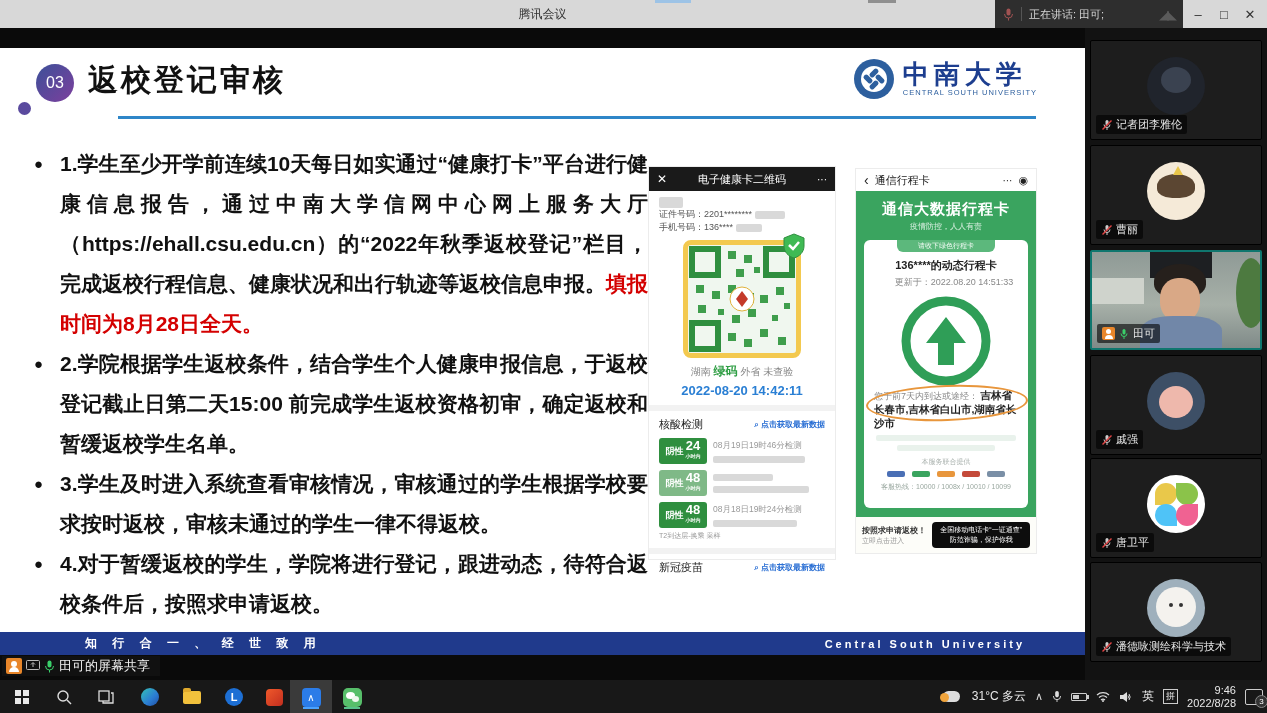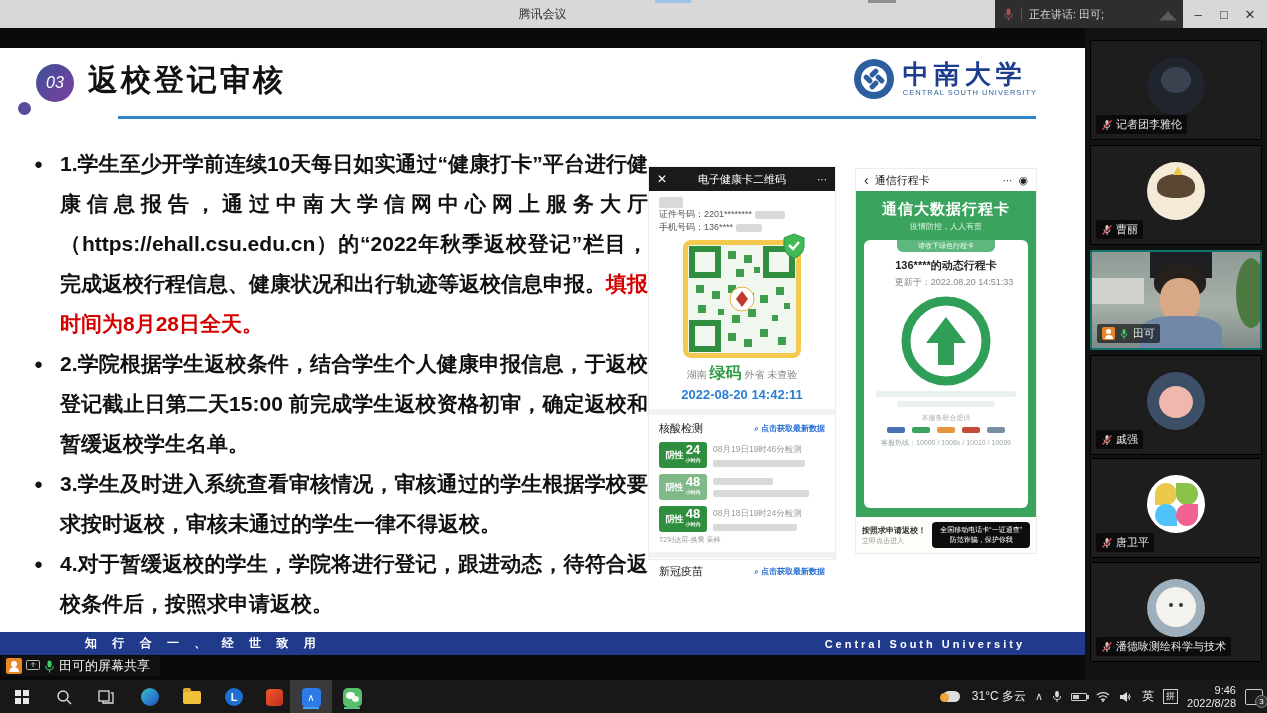--- a/index.html
+++ b/index.html
@@ -21,21 +21,21 @@
   .speak-text { font-size:11px; color:#d8d8d8; white-space:nowrap; }
   .wm { margin-left:auto; color:#5a5a5a; font-size:13px; letter-spacing:-2px; }
   .win-controls { right:4px; top:0; height:28px; display:flex; align-items:center; }
   .win-btn { width:26px; text-align:center; font-size:13px; color:#333; cursor:default; }
 
   
   .content-bg { left:0; top:28px; width:1085px; height:652px; background:#0a0a0a; }
   .slide { left:0; top:48px; width:1085px; height:607px; background:#ffffff; }
   .badge { left:36px; top:16px; width:38px; height:38px; border-radius:50%;
            background:linear-gradient(135deg,#3c5099,#7d3f9d); color:#fff; font-size:16px;
-           font-style:italic; line-height:38px; text-align:center; }
+           line-height:38px; text-align:center; }
   .badge-dot { left:18px; top:54px; width:13px; height:13px; border-radius:50%; background:#5a4a9e; }
   .slide-title { left:88px; top:12px; font-size:30px; font-weight:bold; color:#111; letter-spacing:3px; }
   .title-line { left:118px; top:68px; width:918px; height:3px; background:#2e86c8; }
   .logo { right:48px; top:10px; display:flex; align-items:center; gap:8px; }
   .logo-cn { font-family:"Liberation Serif", serif; font-size:26px; font-weight:bold;
              color:#1d3e8f; letter-spacing:5px; line-height:26px; }
   .logo-en { font-size:7.5px; color:#2d5f9e; letter-spacing:1px; }
 
   .bullets { left:34px; top:96px; width:614px; }
   .bullet { position:relative; padding-left:26px; font-size:21px; font-weight:bold;
@@ -47,21 +47,21 @@
   .phone1 { left:648px; top:118px; width:188px; height:394px; background:#fff;
             border:1px solid #ececec; font-size:9px; color:#555; }
   .p1-head { display:flex; align-items:center; height:24px; background:#1a1a1a; color:#fff; padding:0 8px; }
   .p1-title { flex:1; text-align:center; font-size:11px; }
   .p1-body { padding:6px 10px 0 10px; }
   .blur { display:inline-block; background:#d9d9d9; border-radius:2px; vertical-align:middle; }
   .qr-wrap { width:118px; height:118px; margin:6px auto 0; border:5px solid #f3c94f; border-radius:8px;
              background:#f0f7ef; position:relative; }
   .shield { position:absolute; right:-10px; top:-12px; }
   .hc-status { text-align:center; margin-top:5px; font-size:10px; color:#888; }
-  .hc-green { color:#2f9e44; font-weight:bold; font-size:16px; }
+  .hc-green { color:#2f9e44; font-weight:bold; font-size:12px; }
   .hc-time { text-align:center; font-size:13px; font-weight:bold; color:#2a7fd4; margin-top:3px; }
   .hdiv { height:6px; background:#f2f2f2; margin:7px -10px 6px; }
   .sec-row { display:flex; align-items:center; }
   .sec-title { font-size:11px; font-weight:normal; color:#222; }
   .sec-link { margin-left:auto; font-size:8px; font-weight:bold; color:#2a6fd4; }
   .test-row { display:flex; align-items:flex-start; margin-top:6px; gap:6px; }
   .test-badge { width:48px; height:26px; background:#2f8f3f; border-radius:3px; color:#fff;
                 display:flex; align-items:center; justify-content:center; gap:2px; flex:none; }
   .tb-res { font-size:9px; font-weight:bold; }
   .tb-hrs { font-size:13px; font-weight:bold; line-height:11px; text-align:center; }
@@ -364,20 +364,25 @@
         <div class="tc-title">通信大数据行程卡</div>
         <div class="tc-sub">疫情防控，人人有责</div>
         <div class="tc-card">
           <div class="card-tab">请收下绿色行程卡</div>
           <div class="tc-phone">136****的动态行程卡</div>
           <div class="tc-upd">更新于：2022.08.20 14:51:33</div>
           <svg class="tc-arrow" width="92" height="92" viewBox="0 0 92 92">
             <circle cx="46" cy="46" r="40" fill="none" stroke="#2f9e57" stroke-width="9"></circle>
             <path d="M46 22L66 48H54v22H38V48H26z" fill="#2f9e57"></path>
           </svg>
+          <div class="tc-res">
+            <span>您于前7天内到达或途经：</span>
+            <span class="tc-cities">吉林省长春市,吉林省白山市,湖南省长沙市</span>
+            <div class="oval"></div>
+          </div>
           <div class="gline"></div>
           <div class="gline" style="width:60%;margin-left:auto;margin-right:auto;"></div>
           <div class="provider">本服务联合提供</div>
           <div class="carriers">
             <span class="carrier" style="background:#4a6fb5;"></span>
             <span class="carrier" style="background:#3aa45f;"></span>
             <span class="carrier" style="background:#e8963c;"></span>
             <span class="carrier" style="background:#c44a3a;"></span>
             <span class="carrier" style="background:#7a8fa6;"></span>
           </div>

